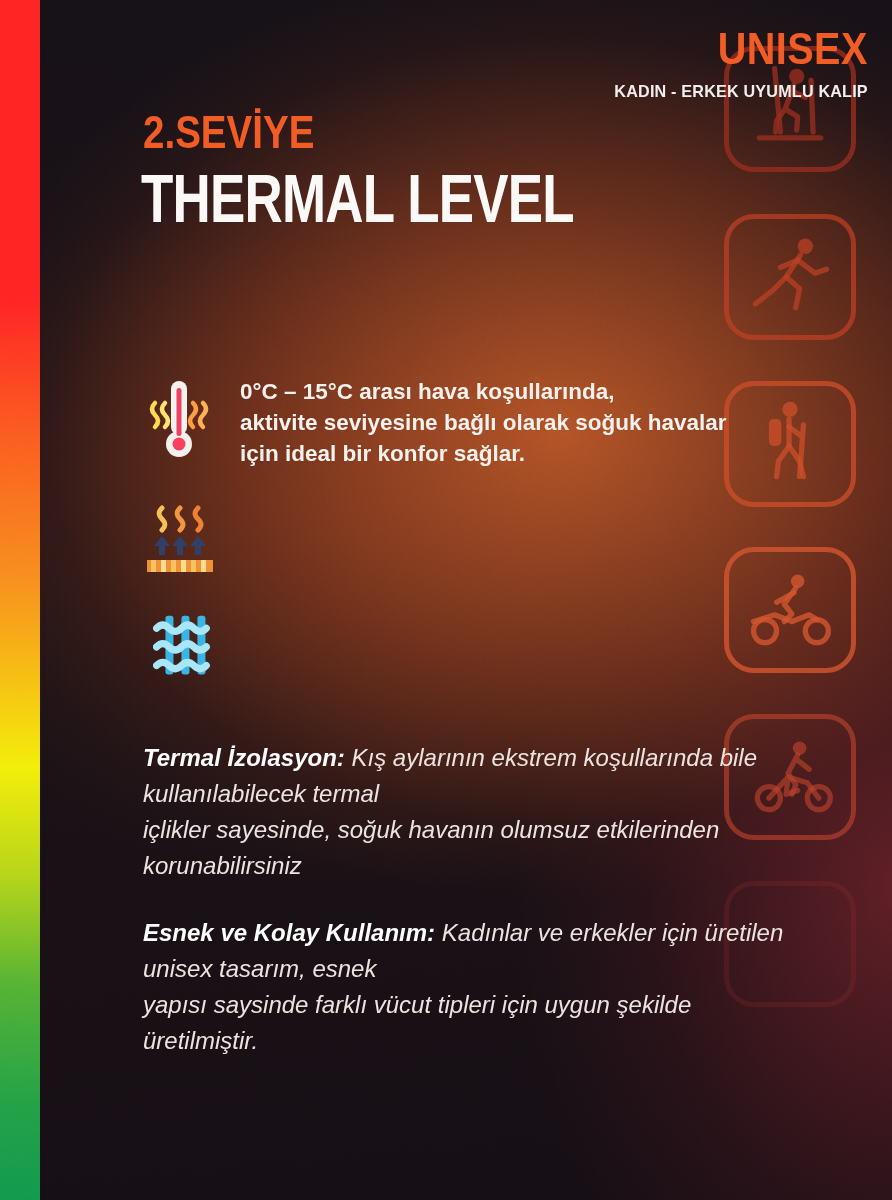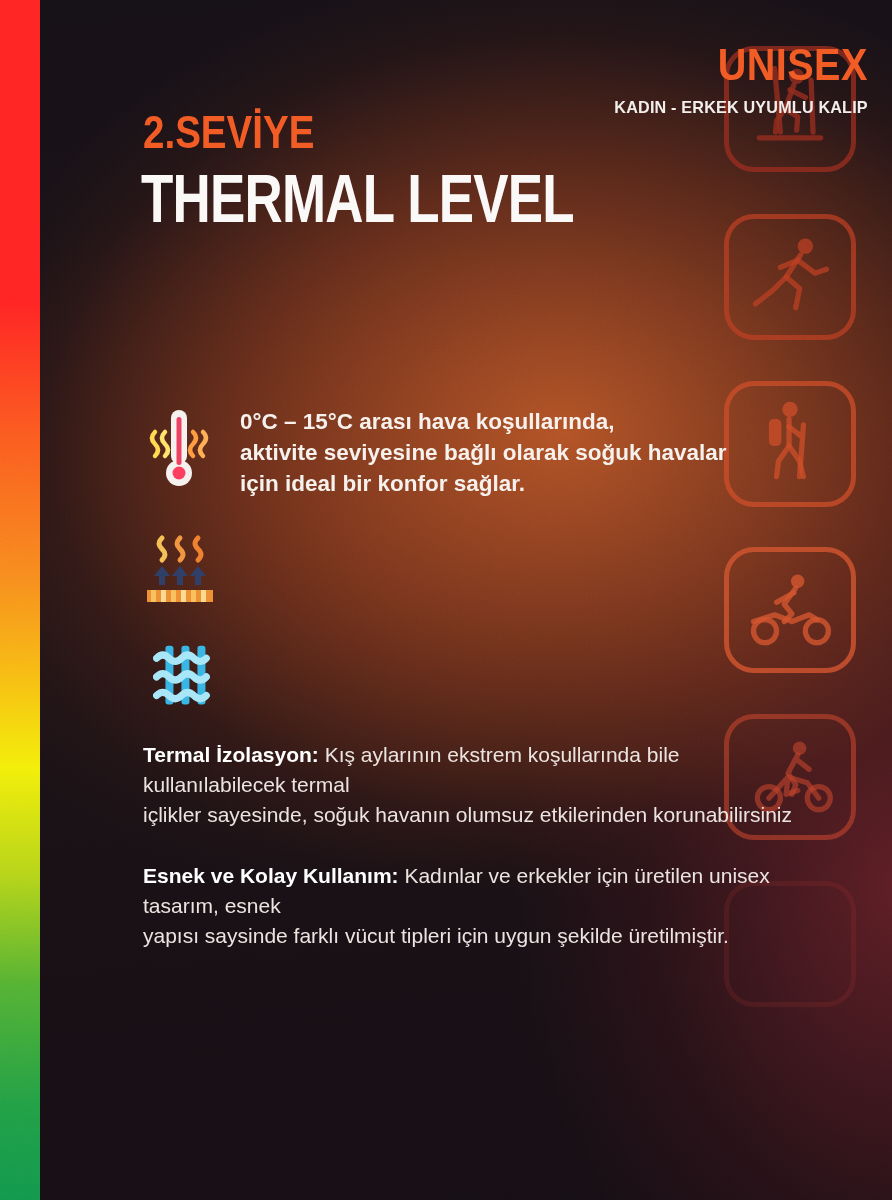--- a/index.html
+++ b/index.html
@@ -12,39 +12,39 @@
       radial-gradient(ellipse 700px 520px at 42% 44%, rgba(140,58,28,.35) 0%, rgba(0,0,0,0) 70%),
       linear-gradient(175deg,#161117 0%,#1b1216 45%,#150e14 100%);
   }
   .grain{position:absolute;inset:0;width:892px;height:1200px;mix-blend-mode:overlay;pointer-events:none;}
   
   .strip{
     position:absolute;left:0;top:0;width:40px;height:1200px;
     background:linear-gradient(180deg,#ff2424 0%,#ff2424 25%,#fb5a20 36%,#f78c1e 48%,#f7bb14 56%,#f3ee0a 64%,#b5d41a 73%,#55b233 82%,#23a046 92%,#12984d 100%);
   }
   
-  .hdr{position:absolute;right:24px;top:40px;text-align:right;}
+  .hdr{position:absolute;right:24px;top:24px;text-align:right;}
   .brand{font-size:45px;line-height:1.1;font-weight:800;color:#f15a24;letter-spacing:.5px;transform:scaleX(.88);transform-origin:100% 0;}
   .hdr-sub{margin-top:8px;font-size:17px;font-weight:700;color:#f2eeeb;letter-spacing:.2px;transform:scaleX(.95);transform-origin:100% 0;white-space:nowrap;}
   
   .level{position:absolute;left:143px;top:108px;font-size:47px;line-height:1;font-weight:800;color:#f15a24;transform:scaleX(.82);transform-origin:0 0;white-space:nowrap;}
   .title{position:absolute;left:141px;top:164px;font-size:67px;line-height:1;font-weight:800;color:#fbf9f8;letter-spacing:-1px;transform:scale(.79,1.02);transform-origin:0 0;white-space:nowrap;}
   .intro{position:absolute;left:143px;top:246px;width:500px;font-size:21.5px;line-height:29px;font-weight:700;color:#f0e9e4;white-space:pre-line;}
   
-  .frow{position:absolute;left:143px;display:flex;align-items:flex-start;margin-top:30px;}
+  .frow{position:absolute;left:143px;display:flex;align-items:center;}
   .frow .ic{width:97px;flex:0 0 97px;}
   .frow .ftx{font-size:22.5px;line-height:31px;font-weight:700;color:#f6f1ed;white-space:pre-line;}
   .frow1{top:376px;}
   .frow2{top:500px;}
   .frow3{top:612px;}
   .frow2 .ic svg{margin-top:4px;}
   .frow3 .ic svg{margin-left:10px;margin-top:2px;}
   
   .details{position:absolute;left:143px;top:740px;width:650px;}
-  .details p{margin:0 0 31px 0;font-size:21px;line-height:30px;font-weight:400;color:#ebe3df;white-space:pre-line;}
+  .details p{margin:0 0 31px 0;font-size:24px;line-height:36px;font-weight:400;color:#ebe3df;white-space:pre-line;font-style:italic;}
   .details b{font-weight:700;color:#ffffff;}
   
   .act{position:absolute;left:724px;width:132px;height:126px;border-radius:30px;border:5px solid currentColor;box-sizing:border-box;display:flex;align-items:center;justify-content:center;}
   .act svg{width:96px;height:96px;stroke:currentColor;stroke-width:5.5;fill:none;stroke-linecap:round;stroke-linejoin:round;}
   .a1{top:46px;color:rgba(148,44,30,.8);}
   .a2{top:214px;color:rgba(188,62,34,.72);}
   .a3{top:381px;color:rgba(205,76,40,.75);}
   .a4{top:547px;color:rgba(210,84,46,.8);}
   .a5{top:714px;color:rgba(192,66,44,.6);}
   .a6{top:881px;color:rgba(160,52,44,.2);}

